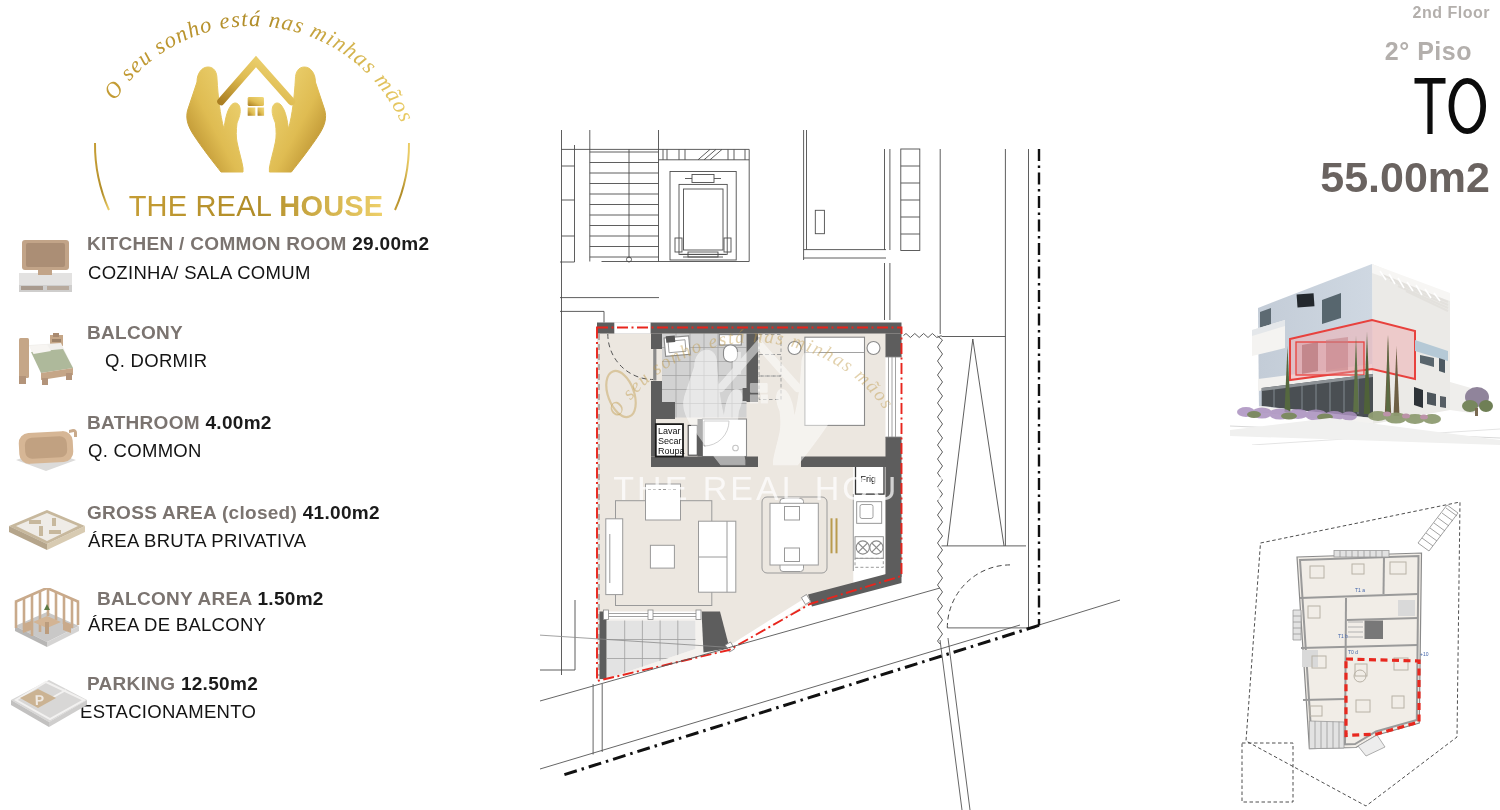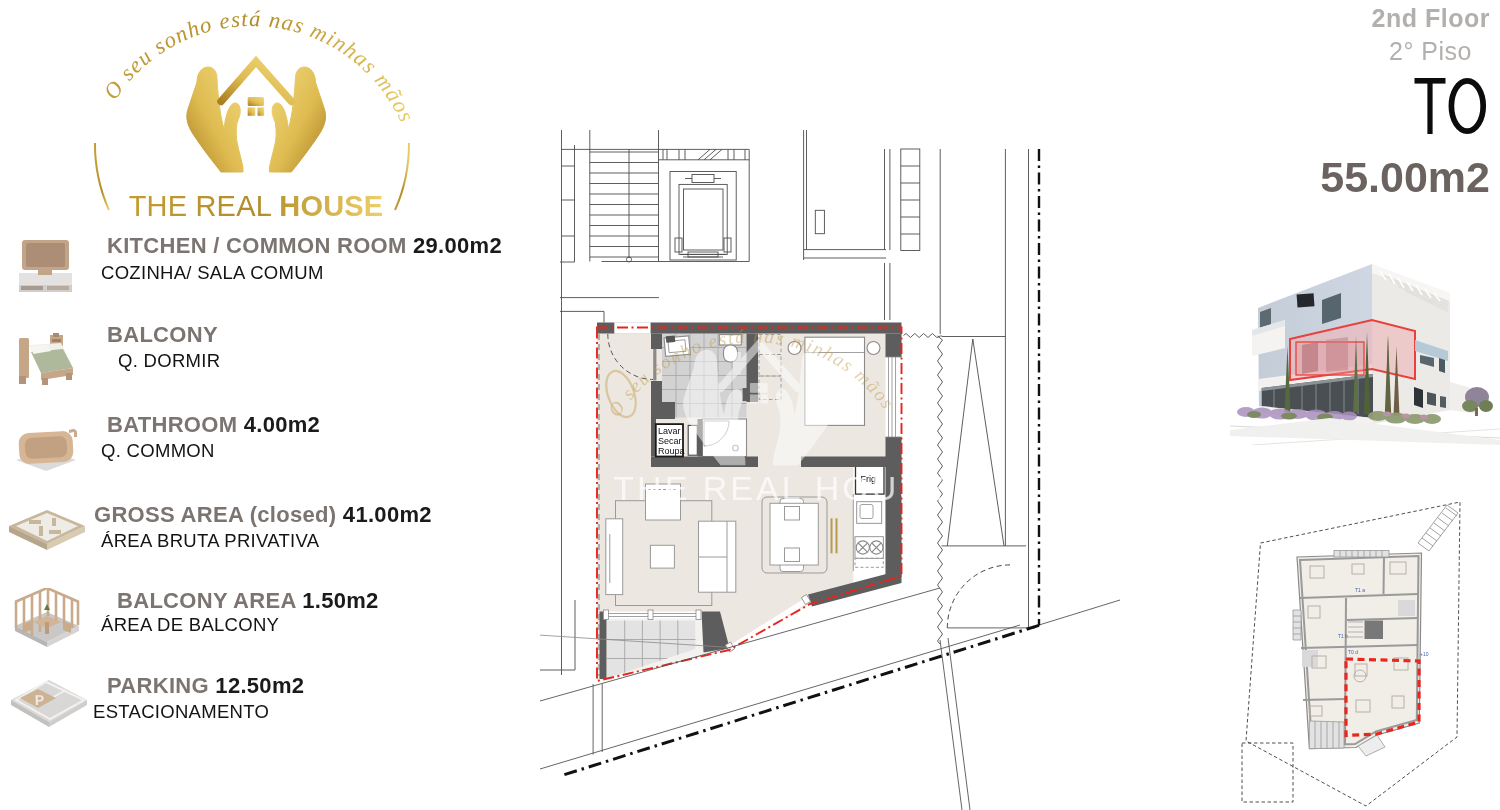--- a/index.html
+++ b/index.html
@@ -1,20 +1,20 @@
 <!DOCTYPE html>
 <html><head>
 <meta charset="utf-8">
 <style>
   html,body{margin:0;padding:0;}
   body{width:1500px;height:810px;position:relative;background:#fff;font-family:"Liberation Sans",sans-serif;overflow:hidden;}
   .abs{position:absolute;}
-  .ltitle{font-weight:bold;font-size:22px;color:#7b7470;letter-spacing:.3px;white-space:nowrap;margin-left:20px;}
+  .ltitle{font-weight:bold;font-size:19px;color:#7b7470;letter-spacing:.3px;white-space:nowrap;}
   .ltitle .val{color:#1b1b1b;font-weight:bold;}
-  .lsub{font-size:18.5px;color:#141414;letter-spacing:.3px;white-space:nowrap;margin-left:13px;}
+  .lsub{font-size:18.5px;color:#141414;letter-spacing:.3px;white-space:nowrap;}
 </style>
 </head>
 <body>
 
 <svg class="abs" style="left:85px;top:5px" width="330" height="230" viewBox="0 0 330 230">
 <defs>
 <linearGradient id="gg" x1="0%" y1="100%" x2="100%" y2="0%">
 <stop offset="0" stop-color="#ab7f22"></stop>
         <stop offset="0.45" stop-color="#dfbc52"></stop>
         <stop offset="1" stop-color="#f0d87a"></stop>
@@ -42,21 +42,21 @@
 <use href="#handsicon" fill="url(#gg)" stroke="url(#gg)"></use>
 <text x="171" y="211" text-anchor="middle" font-size="29" fill="url(#gg2)" letter-spacing="0.2"><tspan>THE REAL </tspan><tspan font-weight="bold">HOUSE</tspan></text>
 </svg>
 
 <div class="abs ltitle" style="left:87px;top:233px">KITCHEN / COMMON ROOM <span class="val">29.00m2</span></div>
 <div class="abs lsub" style="left:88px;top:262px">COZINHA/ SALA COMUM</div>
 <div class="abs ltitle" style="left:87px;top:322px">BALCONY</div>
 <div class="abs lsub" style="left:105px;top:350px">Q. DORMIR</div>
 <div class="abs ltitle" style="left:87px;top:412px">BATHROOM <span class="val">4.00m2</span></div>
 <div class="abs lsub" style="left:88px;top:440px">Q. COMMON</div>
-<div class="abs ltitle" style="left:74px;top:502px">GROSS AREA (closed) <span class="val">41.00m2</span></div>
+<div class="abs ltitle" style="left:87px;top:502px">GROSS AREA (closed) <span class="val">41.00m2</span></div>
 <div class="abs lsub" style="left:88px;top:530px">ÁREA BRUTA PRIVATIVA</div>
 <div class="abs ltitle" style="left:97px;top:588px">BALCONY AREA <span class="val">1.50m2</span></div>
 <div class="abs lsub" style="left:88px;top:614px">ÁREA DE BALCONY</div>
 <div class="abs ltitle" style="left:87px;top:673px">PARKING <span class="val">12.50m2</span></div>
 <div class="abs lsub" style="left:80px;top:701px">ESTACIONAMENTO</div>
 
 <svg class="abs" style="left:14px;top:240px" width="62" height="54" viewBox="0 0 62 54">
 <rect x="5" y="33" width="53" height="12" fill="#e3e2e1"></rect>
 <rect x="5" y="45" width="53" height="7" fill="#cfcecd"></rect>
 <rect x="7" y="46" width="22" height="4" fill="#a89a8e"></rect>
@@ -383,22 +383,22 @@
   <line x1="1039" y1="625" x2="1120" y2="600"></line>
   <line x1="947.3" y1="627.9" x2="1035" y2="627.9"></line>
 </g>
 <path d="M947.3,627.9 A63,63 0 0 1 1010.3,564.9" fill="none" stroke="#444" stroke-width="1" stroke-dasharray="5 3.5"></path>
 <g stroke="#111" fill="none">
   <line x1="1039" y1="149" x2="1039" y2="625.4" stroke-width="2.4" stroke-dasharray="12 4.5 2.5 4.5"></line>
   <line x1="1039" y1="625.4" x2="560" y2="776" stroke-width="3" stroke-dasharray="13 5 2.5 5"></line>
 </g>
 </svg>
 
-<div class="abs" style="left:1300px;top:4px;width:190px;text-align:right;font-size:25px;font-weight:bold;color:#b3afac;letter-spacing:.5px">2nd Floor</div>
-<div class="abs" style="left:1300px;top:37px;width:172px;text-align:right;font-size:25px;font-weight:normal;color:#b3afac;letter-spacing:.5px">2° Piso</div>
+<div class="abs" style="left:1300px;top:4px;width:190px;text-align:right;font-size:16px;font-weight:bold;color:#b3afac;letter-spacing:.5px">2nd Floor</div>
+<div class="abs" style="left:1300px;top:37px;width:172px;text-align:right;font-size:25px;font-weight:bold;color:#b3afac;letter-spacing:.5px">2° Piso</div>
 <svg class="abs" style="left:1405px;top:70px" width="95" height="75" viewBox="1405 70 95 75">
   <rect x="1414.5" y="78" width="31" height="5.6" fill="#0c0c0c"></rect>
   <rect x="1427.4" y="78" width="5.2" height="56" fill="#0c0c0c"></rect>
   <ellipse cx="1467.3" cy="106" rx="15.9" ry="25.2" fill="none" stroke="#0c0c0c" stroke-width="5.7"></ellipse>
 </svg>
 <div class="abs" style="left:1160px;top:153px;width:330px;text-align:right;font-size:43px;font-weight:bold;color:#6a6360;letter-spacing:0px">55.00m2</div>
 
 <svg class="abs" style="left:1200px;top:250px" width="300" height="195" viewBox="1200 250 300 195">
 <defs>
 <linearGradient id="lf" x1="0" y1="0" x2="1" y2="0">

